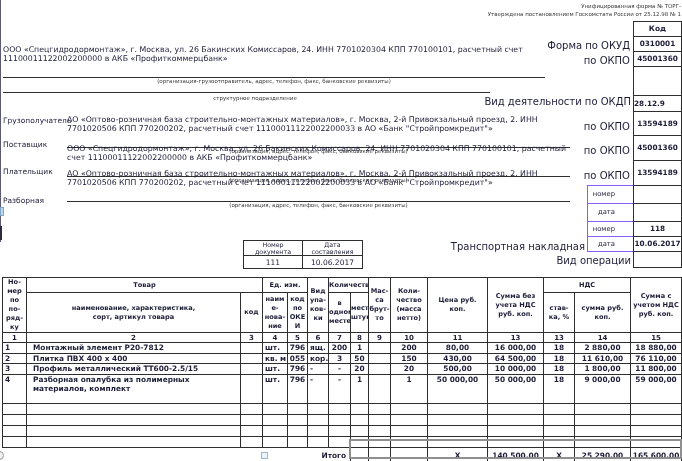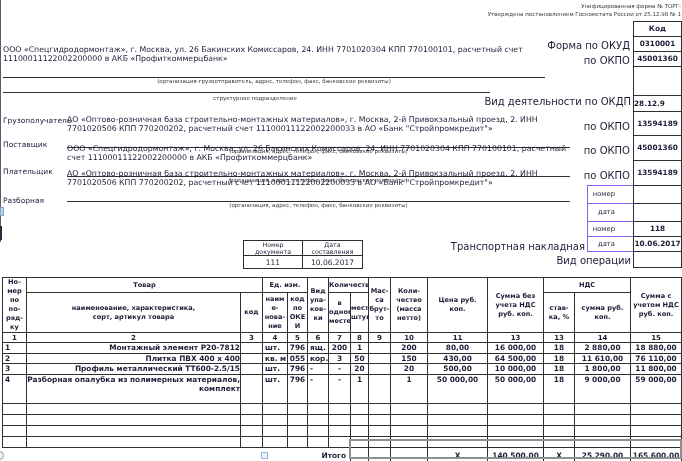--- a/index.html
+++ b/index.html
@@ -36,21 +36,21 @@
   .docbox .dl2{width:60px}
   .docbox .dv{font-size:7.5px;font-weight:normal;height:13px}
   .title{left:138px;top:250px;font-size:9.5px;font-weight:bold;letter-spacing:.2px}
   
   .maintbl{left:2px;top:277px;border-collapse:collapse;table-layout:fixed;width:680px}
   .maintbl td,.maintbl th{border:1px solid #2e2e2e;overflow:hidden;padding:0}
   .maintbl th{font-size:6.6px;font-weight:bold;text-align:center;vertical-align:middle;
               white-space:pre-line;line-height:9px}
   .numrow td{font-size:7px;font-weight:bold;text-align:center;height:10px}
   .dr td{font-size:7.4px;font-weight:bold;text-align:center;height:10px;line-height:9px}
-  .dr td.nm{text-align:right;padding-left:0;line-height:9.5px}
+  .dr td.nm{text-align:left;padding-left:6px;line-height:9.5px}
   .dr td.lft{text-align:left;padding-left:2px}
   .er td{height:11px}
   .totrow td{font-size:7.4px;font-weight:bold;text-align:center;height:17px}
   .totrow .tl{border:none;text-align:right;padding-right:4px}
   .tot-outline{left:349px;top:439px;width:333px;height:20px;border:2px solid #8f8f8f;pointer-events:none}
   
   .edge-left{left:0;top:0;width:1px;height:242px;background:#5a5a72}
   .edge-notch{left:0;top:226px;width:2px;height:14px;background:#2b2b3c}
   .edge-bluesq{left:0;top:207px;width:4px;height:9px;background:#bcd5ea;border:1px solid #7fa7c9}
   .corner-circle{left:-5px;top:451px;width:9px;height:9px;border:1px solid #9a9a9a;border-radius:50%;background:#f2f2f2}

